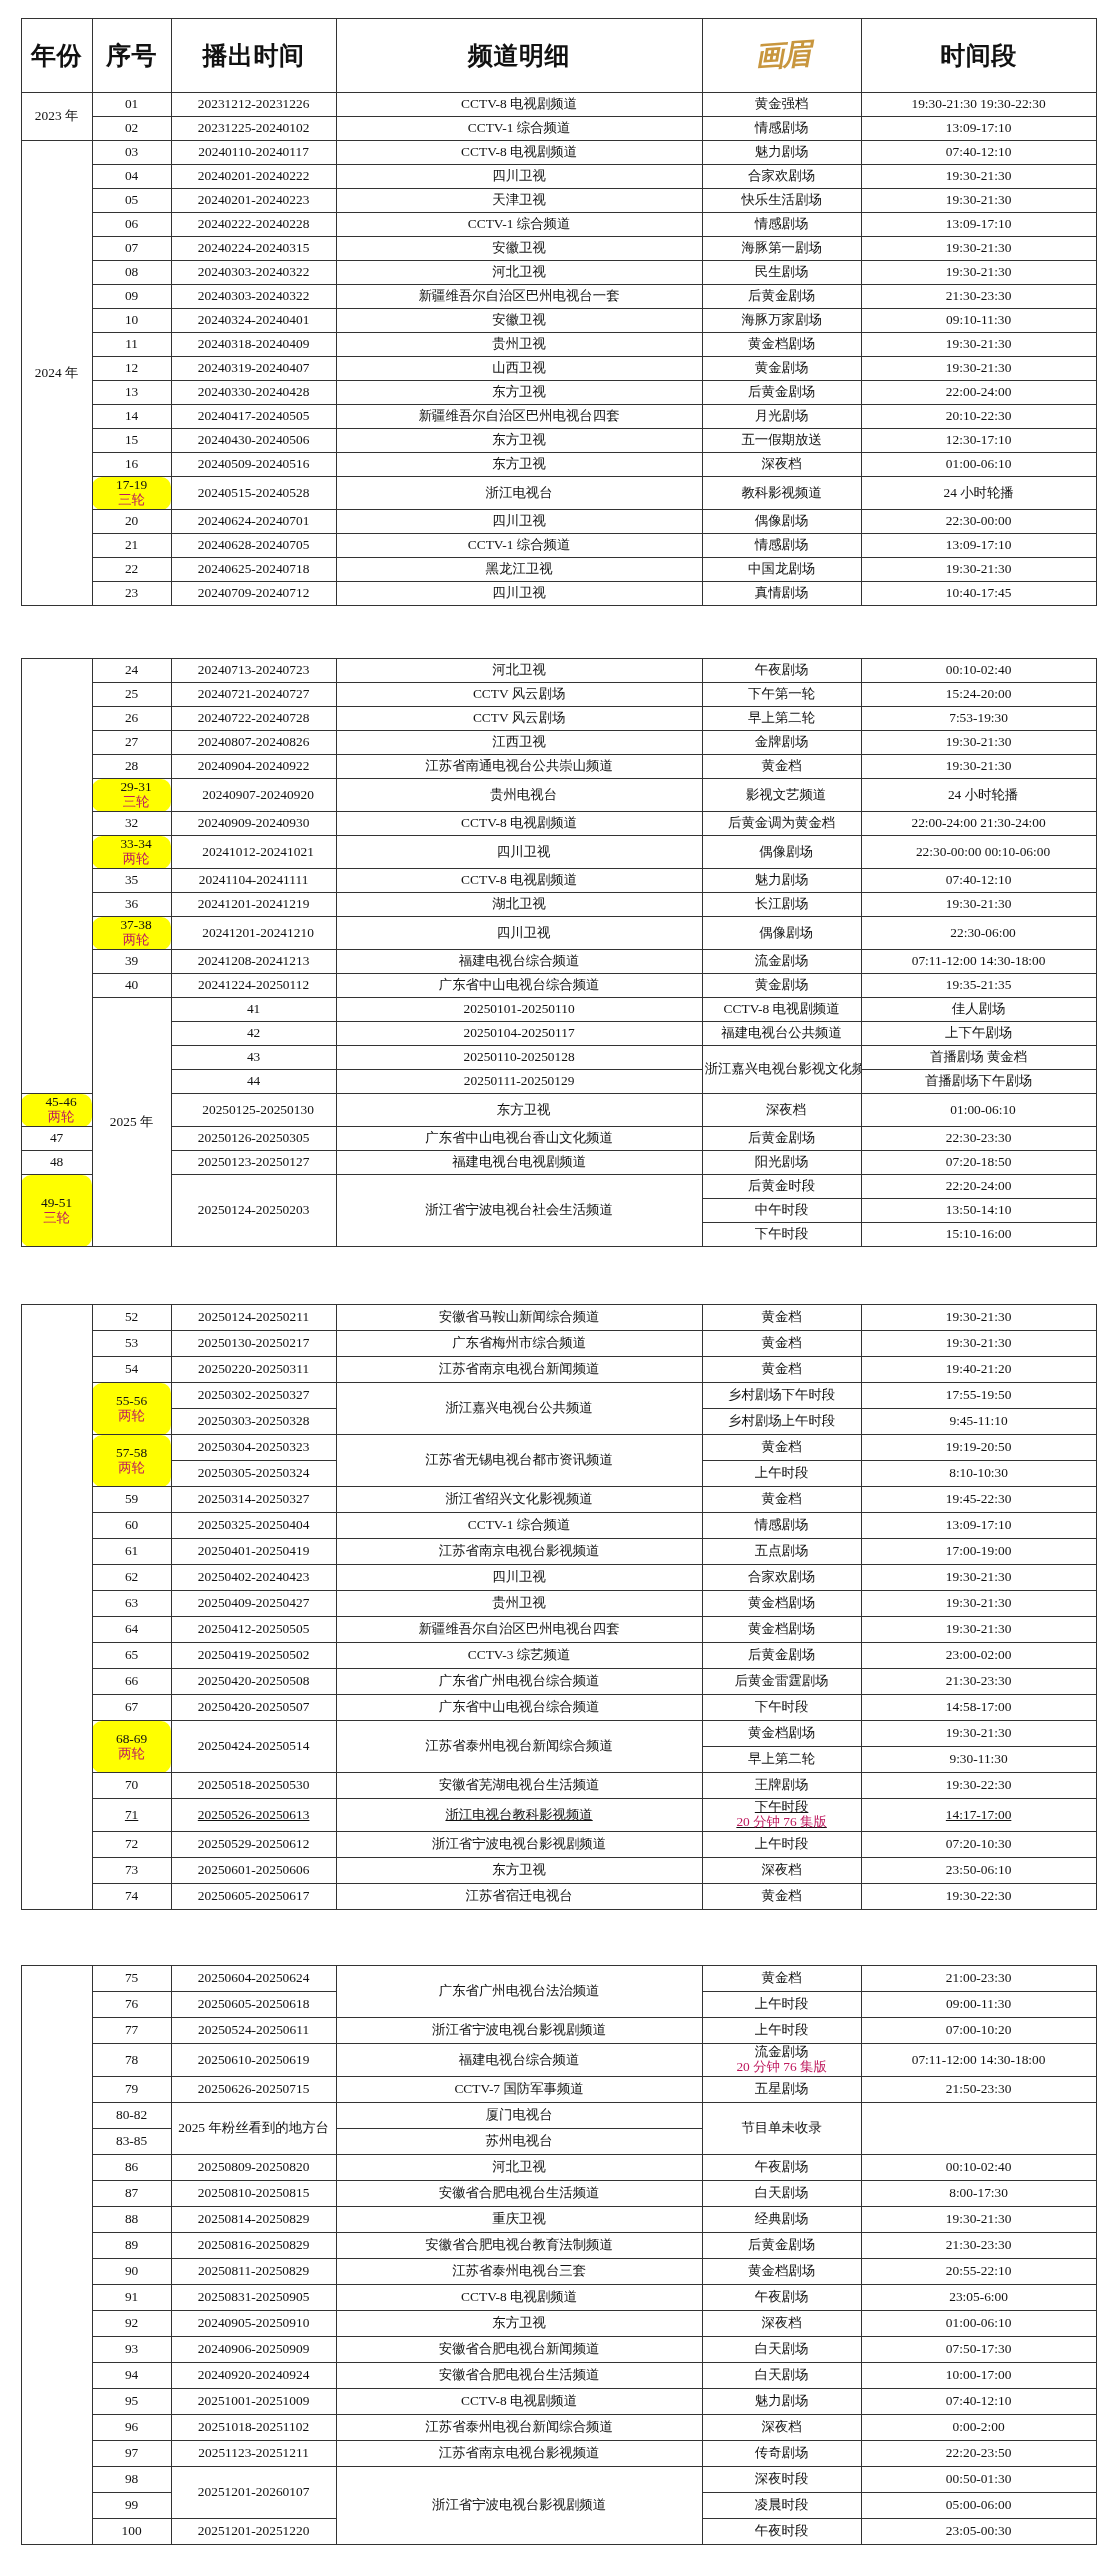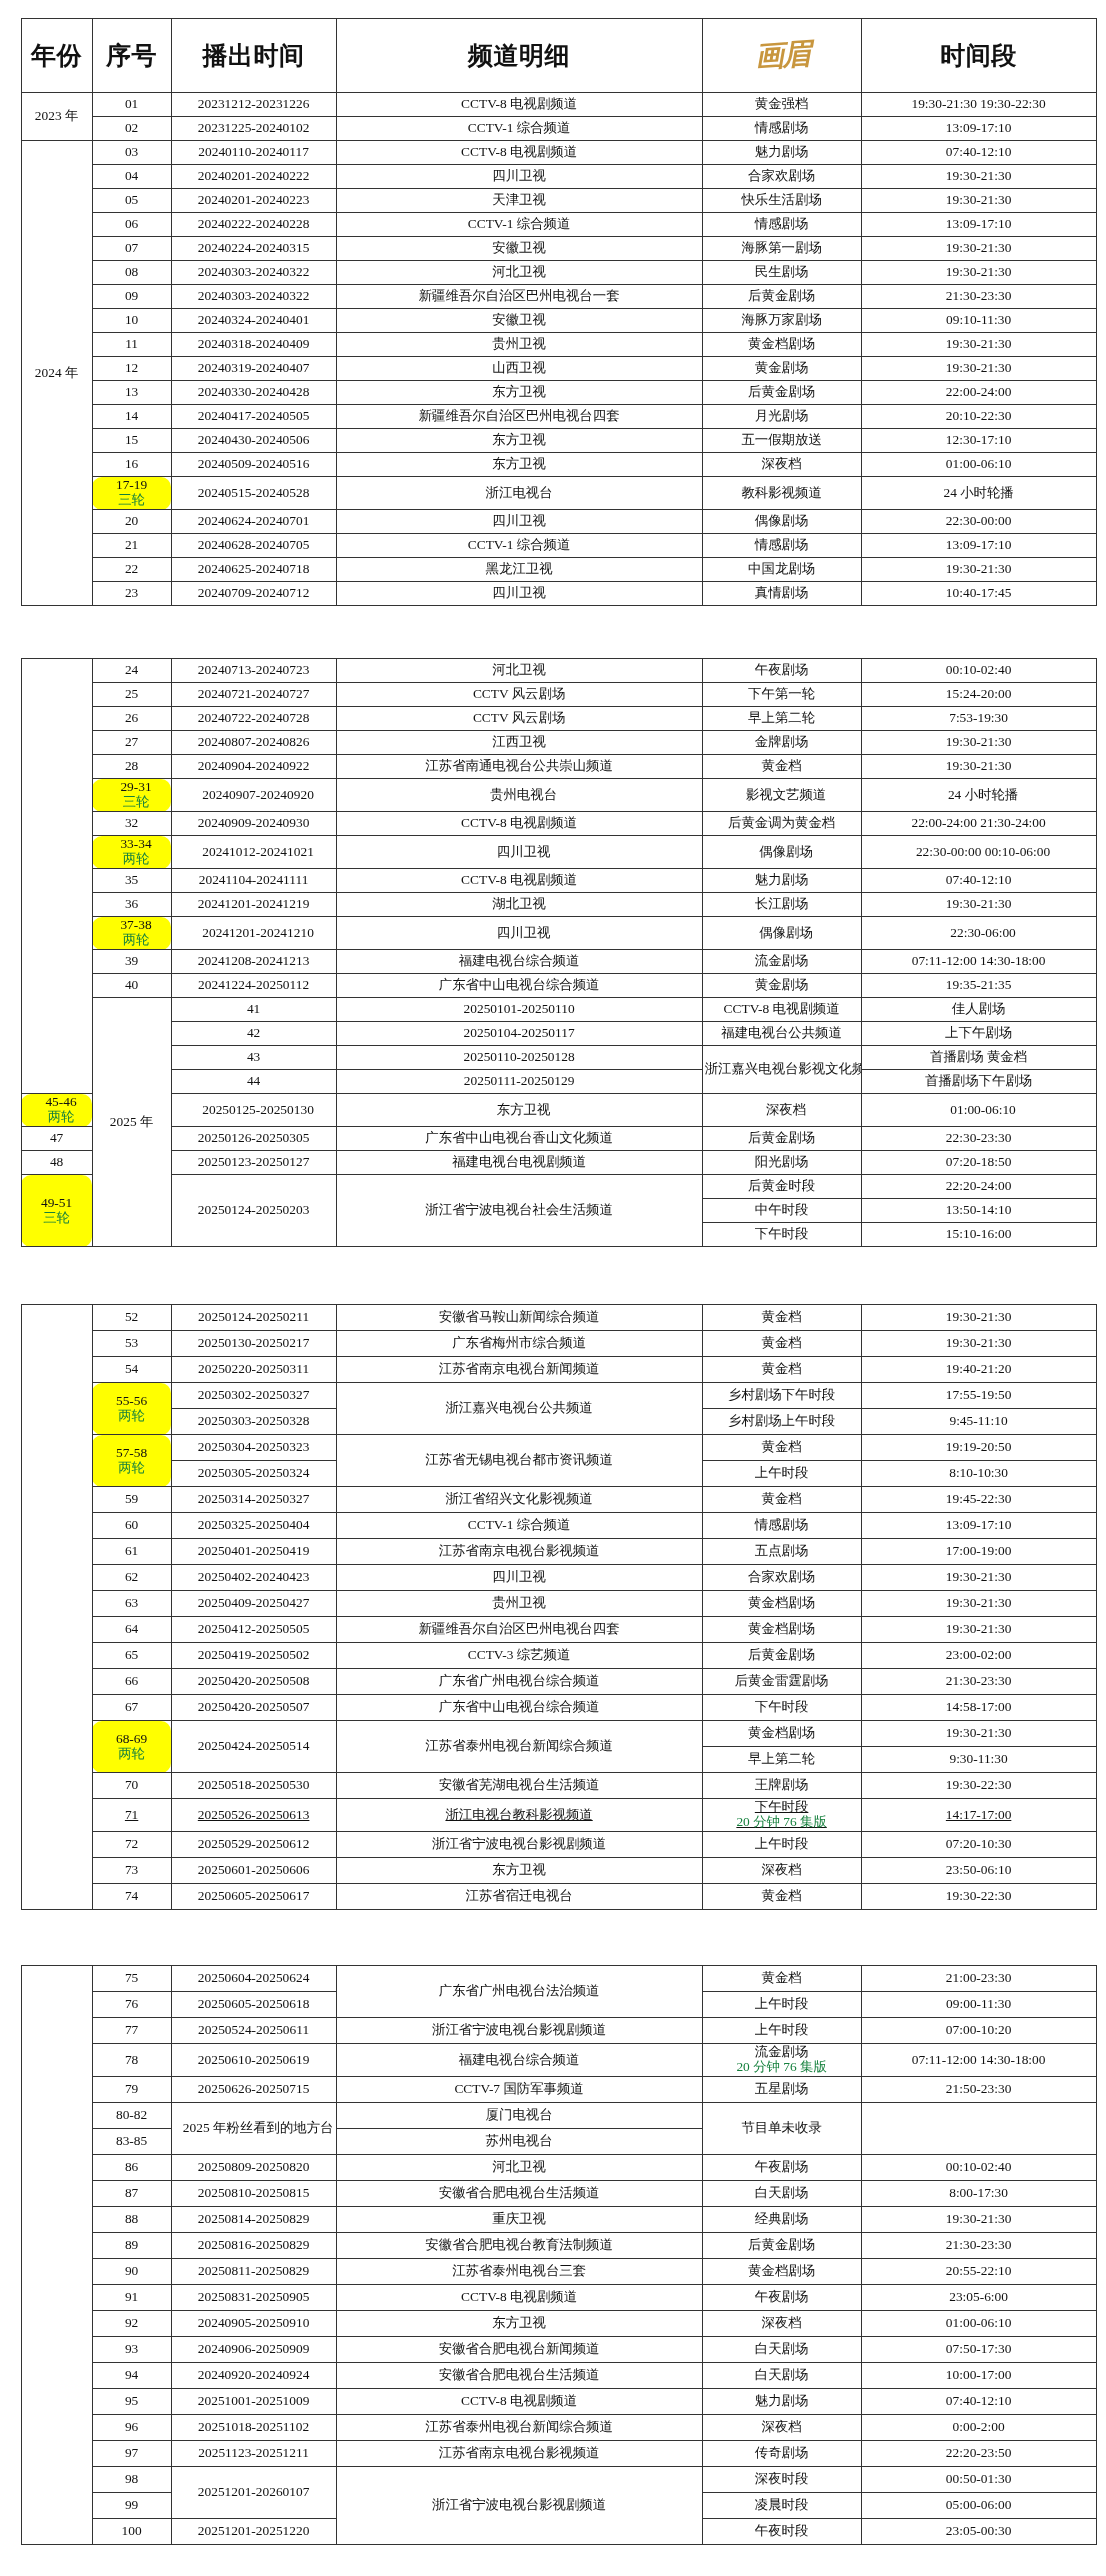--- a/index.html
+++ b/index.html
@@ -5,26 +5,26 @@
   html, body { margin: 0; padding: 0; background: #ffffff; }
   body { width: 1106px; height: 2923px; position: relative; overflow: hidden;
          font-family: "Liberation Serif", "DejaVu Serif", serif; color: #111; }
   .section { position: absolute; left: 20.6px; width: 1075px; }
   table.sched { border-collapse: collapse; width: 1075px; table-layout: fixed; }
   table.sched td, table.sched th {
     border: 1px solid #333; text-align: center; vertical-align: middle;
     padding: 0 2.1px; font-size: 13.4px; line-height: 1.1; font-weight: normal;
     overflow: hidden; white-space: nowrap;
   }
-  table.sched td.wrap { white-space: normal; text-align: right; }
+  table.sched td.wrap { white-space: normal; }
   table.sched th { font-size: 25px; font-weight: bold; letter-spacing: 0.5px; }
   .c-year { width: 71px; } .c-seq { width: 79px; } .c-date { width: 165px; }
   .c-chan { width: 366px; } .c-slot { width: 159px; } .c-time { width: 235px; }
   td.hl { background: #FFFF00; border-radius: 10px; }
-  .red { color: #15803d; display: block; }
+  .red { color: #be185d; display: block; }
   .logo { font-family: "DejaVu Serif", serif; font-size: 29px; color: #C8963E;
           font-style: italic; font-weight: bold; letter-spacing: -2.1px; display:inline-block; transform: rotate(-4deg); }
   .s1 tr.r td { height: 23px; } .s1 tr.t td { height: 32px; }
   .s2 tr.r td { height: 23px; } .s2 tr.t td { height: 32px; padding-left: 11px; }
   .s3 tr.r td { height: 25px; } .s3 tr.t td { height: 32px; text-decoration: underline; }
   .s4 tr.r td { height: 25px; } .s4 tr.t td { height: 32px; }
   thead th { height: 73px; }
 </style>
 </head>
 <body>

